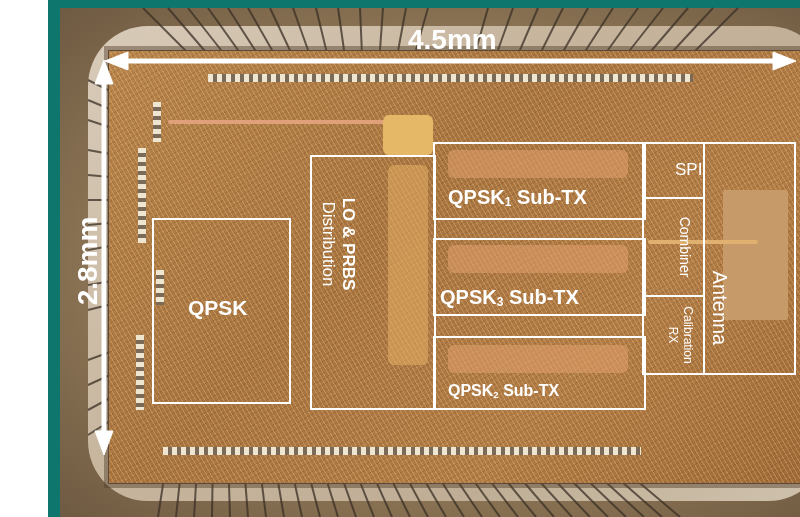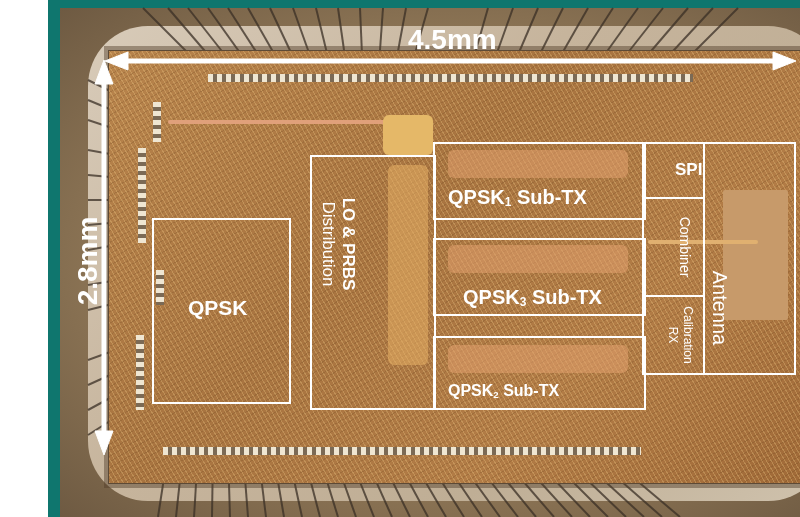--- a/index.html
+++ b/index.html
@@ -151,27 +151,27 @@
   <div class="box" style="left:262px;top:155px;width:126px;height:255px;"></div>
   <div class="lbl-v" style="left:218px;top:222px;width:140px;height:44px;transform:rotate(90deg);font-size:17px;line-height:20px;text-align:center;">
     <div style="font-weight:bold;">LO &amp; PRBS</div>
     <div>Distribution</div>
   </div>
 
   <div class="box" style="left:385px;top:142px;width:213px;height:78px;"></div>
   <div class="lbl" style="left:400px;top:186px;font-size:20px;text-align:center;"><span>QPSK</span><sub>1</sub><span> Sub-TX</span></div>
 
   <div class="box" style="left:385px;top:238px;width:213px;height:78px;"></div>
-  <div class="lbl" style="left:415px;top:286px;font-size:20px;"><span>QPSK</span><sub>3</sub><span> Sub-TX</span></div>
+  <div class="lbl" style="left:392px;top:286px;font-size:20px;"><span>QPSK</span><sub>3</sub><span> Sub-TX</span></div>
 
   <div class="box" style="left:385px;top:336px;width:213px;height:74px;"></div>
   <div class="lbl" style="left:400px;top:382px;font-size:16px;"><span>QPSK</span><sub>2</sub><span> Sub-TX</span></div>
 
   <div class="box" style="left:594px;top:142px;width:63px;height:57px;"></div>
-  <div class="lbl" style="left:608px;top:160px;font-size:17px;font-weight:bold;padding-left:19px;">SPI</div>
+  <div class="lbl" style="left:608px;top:160px;font-size:17px;font-weight:normal;padding-left:19px;">SPI</div>
 
   <div class="box" style="left:594px;top:197px;width:63px;height:100px;"></div>
   <div class="lbl-v" style="left:585px;top:237px;width:100px;height:20px;transform:rotate(90deg);font-size:14px;text-align:center;">Combiner</div>
 
   <div class="box" style="left:594px;top:295px;width:63px;height:80px;"></div>
   <div class="lbl-v" style="left:585px;top:318px;width:90px;height:34px;transform:rotate(90deg);font-size:12px;line-height:15px;text-align:center;">
     <div>Calibration</div>
     <div>RX</div>
   </div>
 

